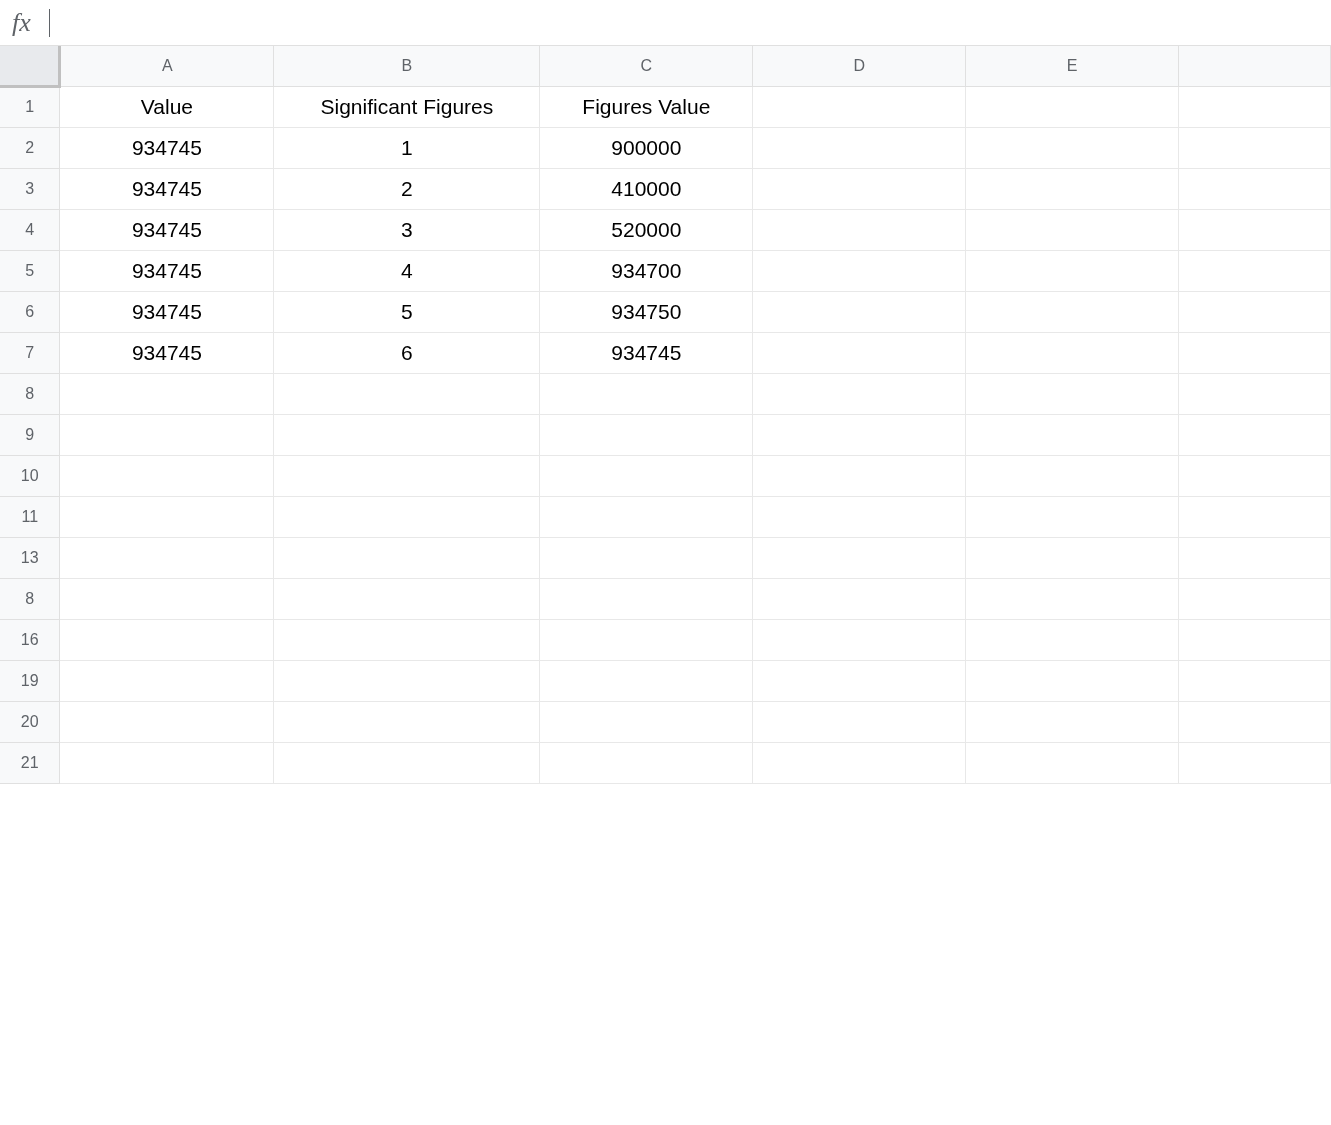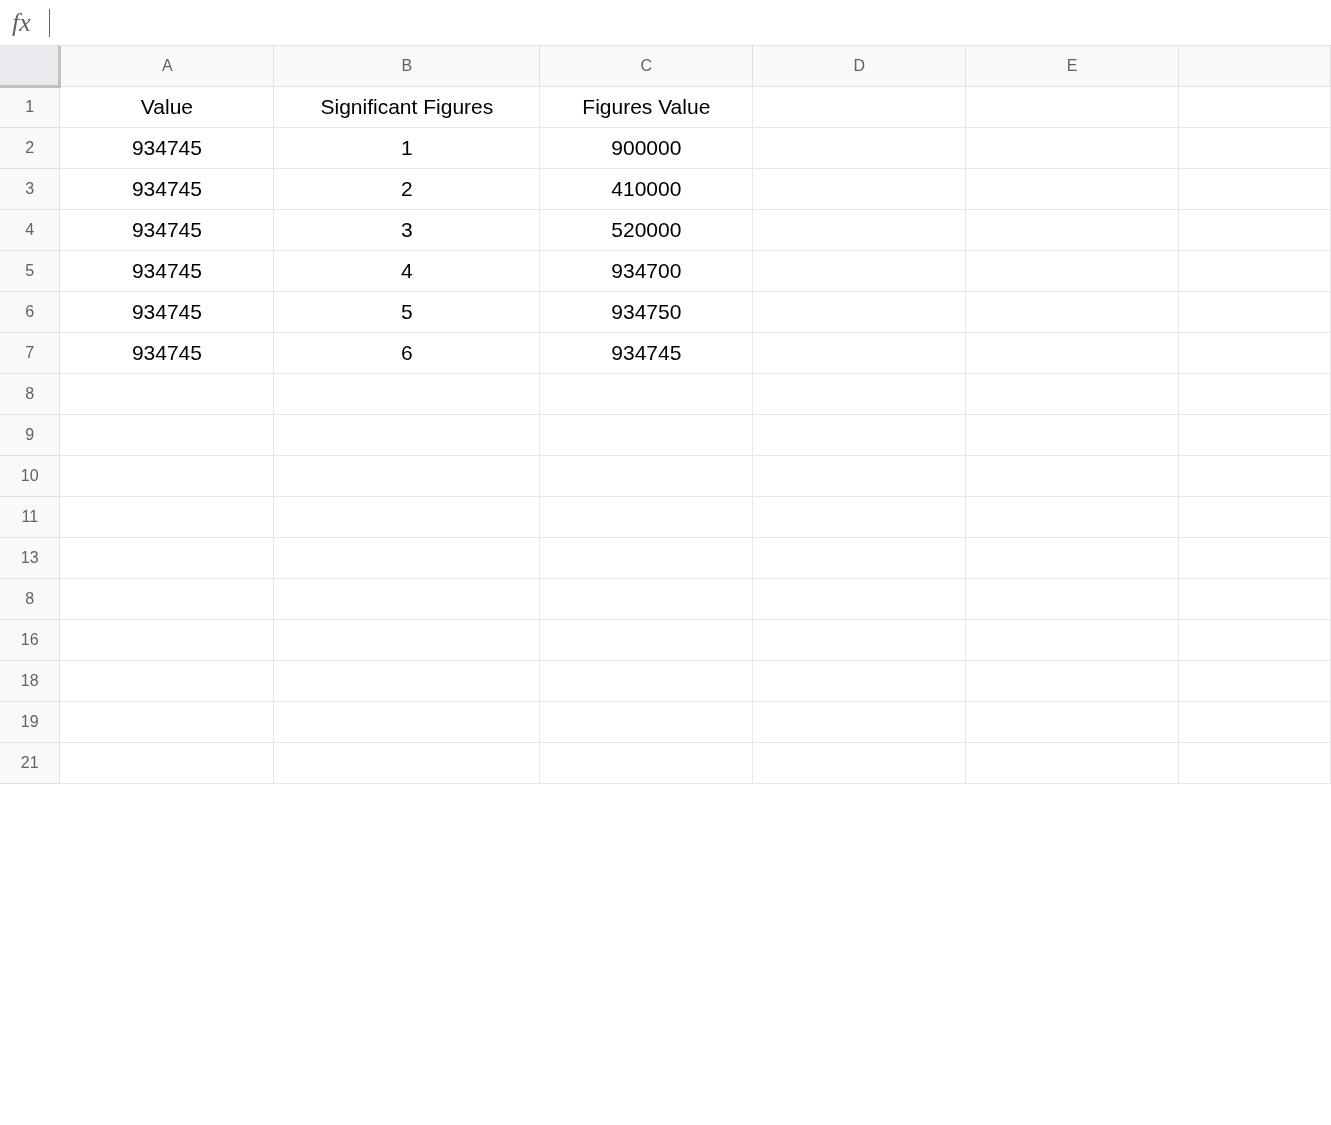--- a/index.html
+++ b/index.html
@@ -183,30 +183,30 @@
       <tr>
             <th class="row-head">16</th>
             <td class="cell col-a"></td>
             <td class="cell col-b"></td>
             <td class="cell col-c"></td>
             <td class="cell col-d"></td>
             <td class="cell col-e"></td>
             <td class="cell col-f"></td>
           </tr>
       <tr>
-            <th class="row-head">18</th>
-            <td class="cell col-a"></td>
-            <td class="cell col-b"></td>
-            <td class="cell col-c"></td>
-            <td class="cell col-d"></td>
-            <td class="cell col-e"></td>
-            <td class="cell col-f"></td>
-          </tr>
-      <tr>
             <th class="row-head">19</th>
+            <td class="cell col-a"></td>
+            <td class="cell col-b"></td>
+            <td class="cell col-c"></td>
+            <td class="cell col-d"></td>
+            <td class="cell col-e"></td>
+            <td class="cell col-f"></td>
+          </tr>
+      <tr>
+            <th class="row-head">20</th>
             <td class="cell col-a"></td>
             <td class="cell col-b"></td>
             <td class="cell col-c"></td>
             <td class="cell col-d"></td>
             <td class="cell col-e"></td>
             <td class="cell col-f"></td>
           </tr>
       <tr>
             <th class="row-head">21</th>
             <td class="cell col-a"></td>

